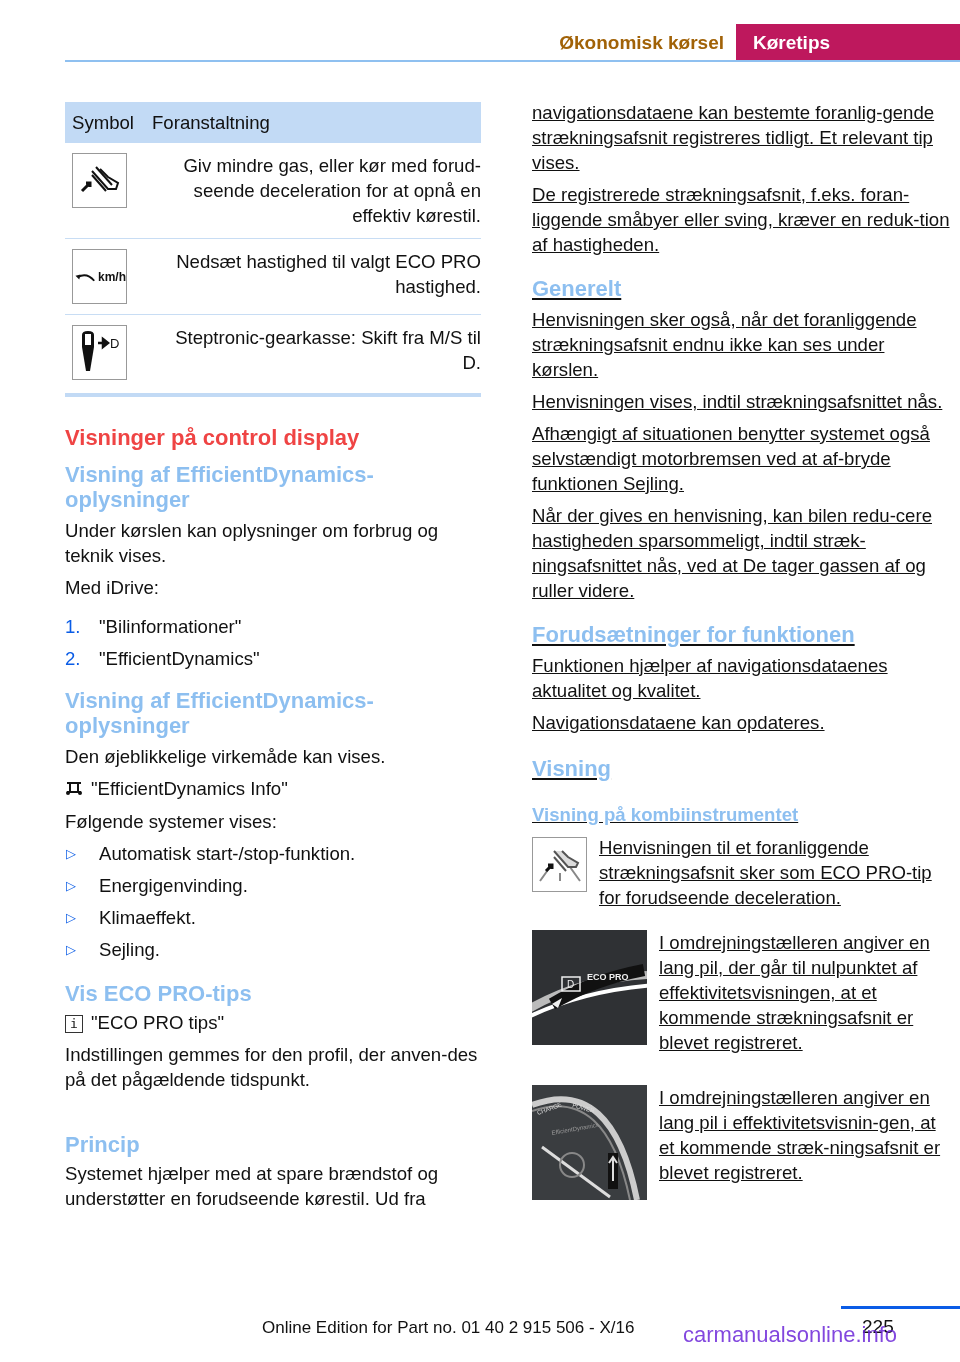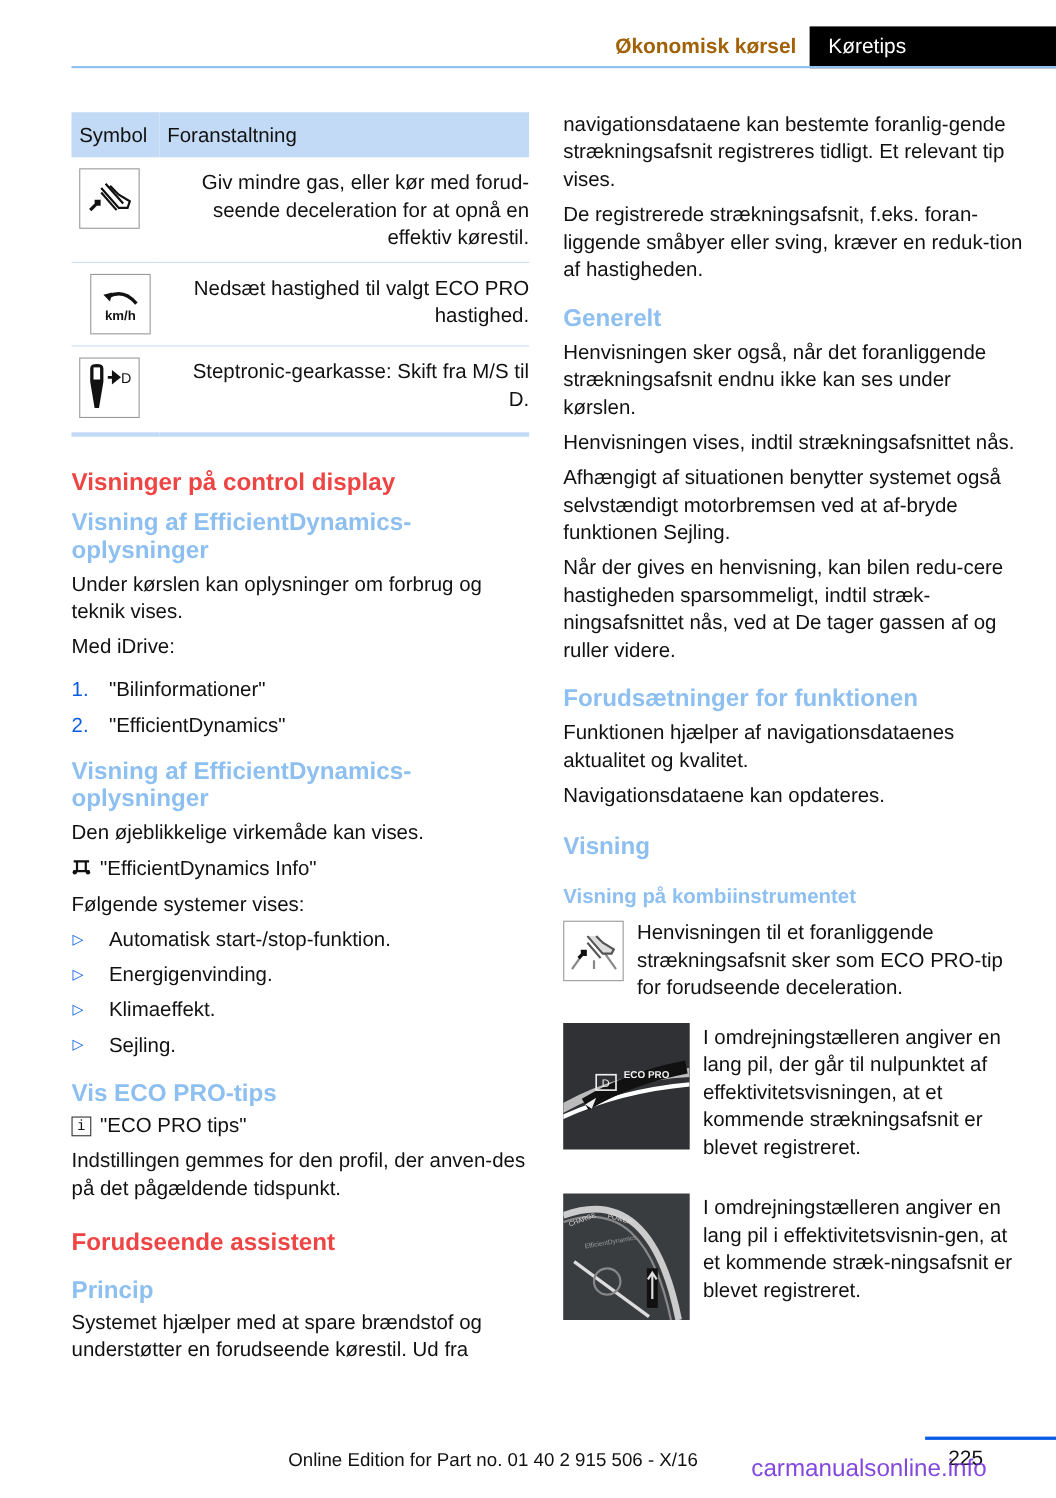--- a/index.html
+++ b/index.html
@@ -3,25 +3,25 @@
 <meta charset="utf-8">
 <style>
   * { box-sizing: border-box; margin: 0; padding: 0; }
   html, body { width: 960px; height: 1362px; background: #ffffff; overflow: hidden; }
   body { position: relative; font-family: "Liberation Sans", "DejaVu Sans", sans-serif; color: #111; }
 
   
   .header { position: absolute; top: 0; left: 0; width: 960px; height: 62px; }
   .header-line { position: absolute; left: 65px; right: 0; top: 60px; height: 2px; background: #8fc0f0; }
   .tab-section { position: absolute; top: 28px; right: 236px; font-weight: bold; font-size: 19px; color: #a16207; line-height: 30px; }
-  .tab-active { position: absolute; top: 24px; left: 736px; width: 224px; height: 38px; background: #000000; color: #fff; font-weight: normal; font-size: 19px; padding-left: 17px; line-height: 38px; }
+  .tab-active { position: absolute; top: 24px; left: 736px; width: 224px; height: 38px; background: #be185d; color: #fff; font-weight: bold; font-size: 19px; padding-left: 17px; line-height: 38px; }
 
   .col { position: absolute; top: 102px; }
   .col-left { left: 65px; width: 416px; }
-  .col-right { left: 512px; width: 420px; top: 100px; }
+  .col-right { left: 532px; width: 420px; top: 100px; text-decoration: underline; }
 
   .p { font-size: 18.6px; line-height: 25px; margin-bottom: 7px; }
 
   
   table.sym { width: 416px; border-collapse: collapse; }
   table.sym th { background: #c2daf5; height: 41px; text-align: left; font-weight: normal; font-size: 18.6px; padding: 0 7px; }
   table.sym th:first-child { width: 80px; }
   table.sym td { vertical-align: top; font-size: 18.6px; line-height: 25px; border-bottom: 1px solid #c8ddf4; text-align: right; }
   table.sym td.icon-cell { padding: 10px 0 0 7px; }
   table.sym td.txt { padding: 10px 0 10px 8px; }
@@ -72,21 +72,21 @@
               <path d="M14 8 L30 26 L38 26 L40 20 L30 14 L22 6" stroke="#111" stroke-width="2" fill="none"></path>
               <path d="M18 4 L34 22" stroke="#111" stroke-width="2" fill="none"></path>
               <path d="M14 12 L28 28" stroke="#111" stroke-width="2" fill="none"></path>
             </svg>
           </div>
         </td>
         <td class="txt">Giv mindre gas, eller kør med forud-seende deceleration for at opnå en effektiv kørestil.</td>
       </tr>
       <tr style="height:76px;">
         <td class="icon-cell">
-          <div class="sym-box" style="flex-direction:column;margin-left:10px;">
+          <div class="sym-box" style="flex-direction:row;">
             <svg width="40" height="20" viewBox="0 0 40 20">
               <path d="M34 16 Q22 2 8 10" stroke="#111" stroke-width="3" fill="none"></path>
               <path d="M4 8 L12 6 L10 14 Z" fill="#111"></path>
             </svg>
             <span style="font-size:12px;font-weight:bold;line-height:14px;">km/h</span>
           </div>
         </td>
         <td class="txt">Nedsæt hastighed til valgt ECO PRO hastighed.</td>
       </tr>
       <tr class="last" style="height:80px;">
@@ -140,21 +140,20 @@
     <div class="ul-item"><span class="ul-mark">▷</span><span>Klimaeffekt.</span></div>
     <div class="ul-item"><span class="ul-mark">▷</span><span>Sejling.</span></div>
   </div>
   <div style="height:12px;"></div>
   <div class="h3" style="margin-bottom:4px;">Vis ECO PRO-tips</div>
   <div class="p">
     <span class="inline-icon" style="display:inline-block;width:18px;height:18px;border:1px solid #333;text-align:center;font-size:13px;line-height:16px;font-family:'DejaVu Sans Mono',monospace;background:#fff;">i</span><span>"ECO PRO tips"</span>
   </div>
   <div class="p">Indstillingen gemmes for den profil, der anven-des på det pågældende tidspunkt.</div>
   <div style="height:16px;"></div>
-  <div class="h2">Forudseende assistent</div>
   <div style="height:17px;"></div>
   <div class="h3" style="margin-bottom:4px;">Princip</div>
   <div class="p">Systemet hjælper med at spare brændstof og understøtter en forudseende kørestil. Ud fra</div>
 </div>
 
 <div class="col col-right">
   <div class="p">navigationsdataene kan bestemte foranlig-gende strækningsafsnit registreres tidligt. Et relevant tip vises.</div>
   <div class="p">De registrerede strækningsafsnit, f.eks. foran-liggende småbyer eller sving, kræver en reduk-tion af hastigheden.</div>
   <div style="height:12px;"></div>
   <div class="h3" style="margin-bottom:6px;">Generelt</div>

